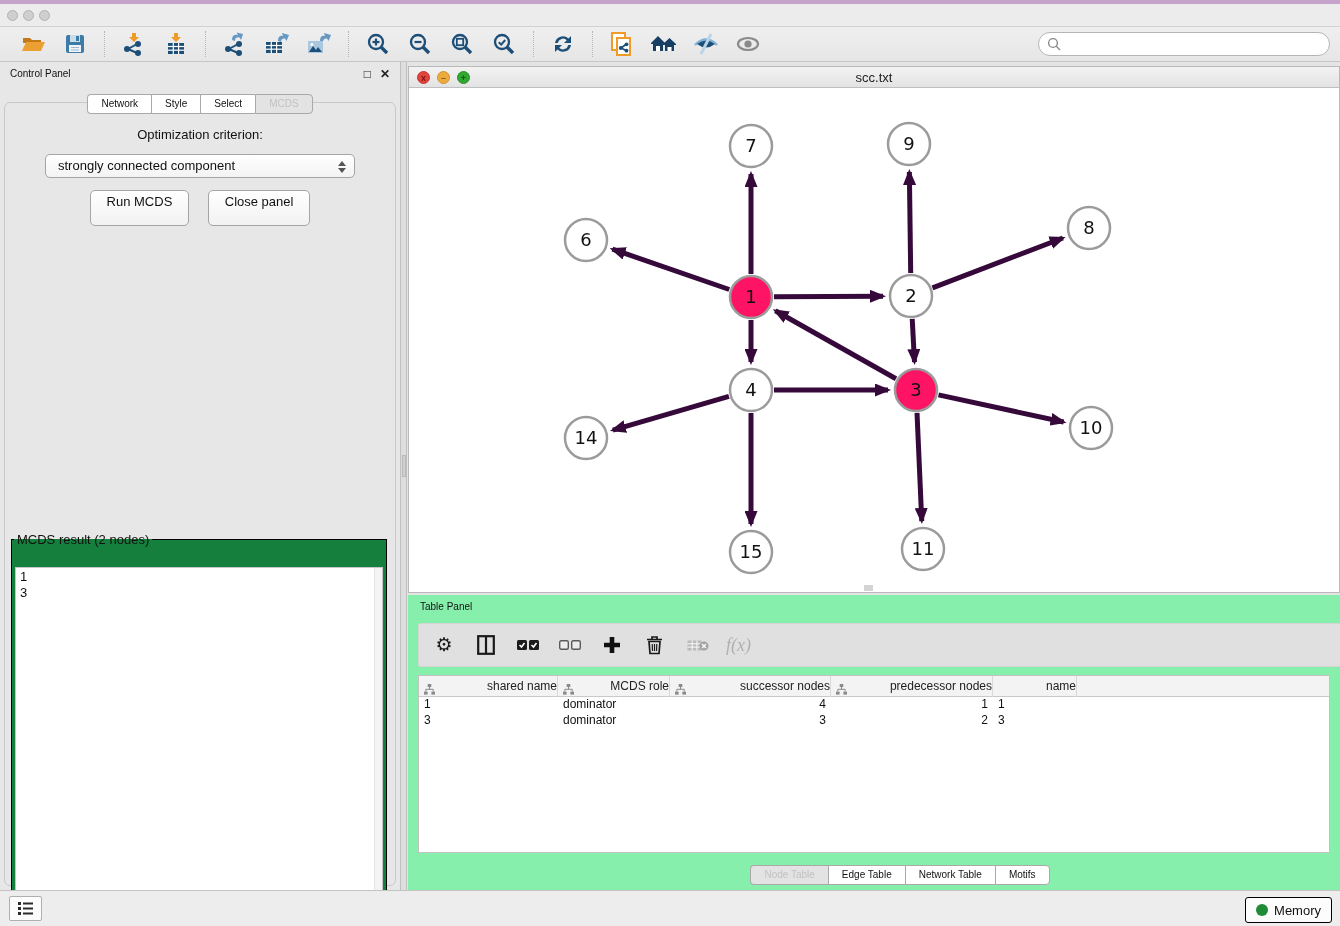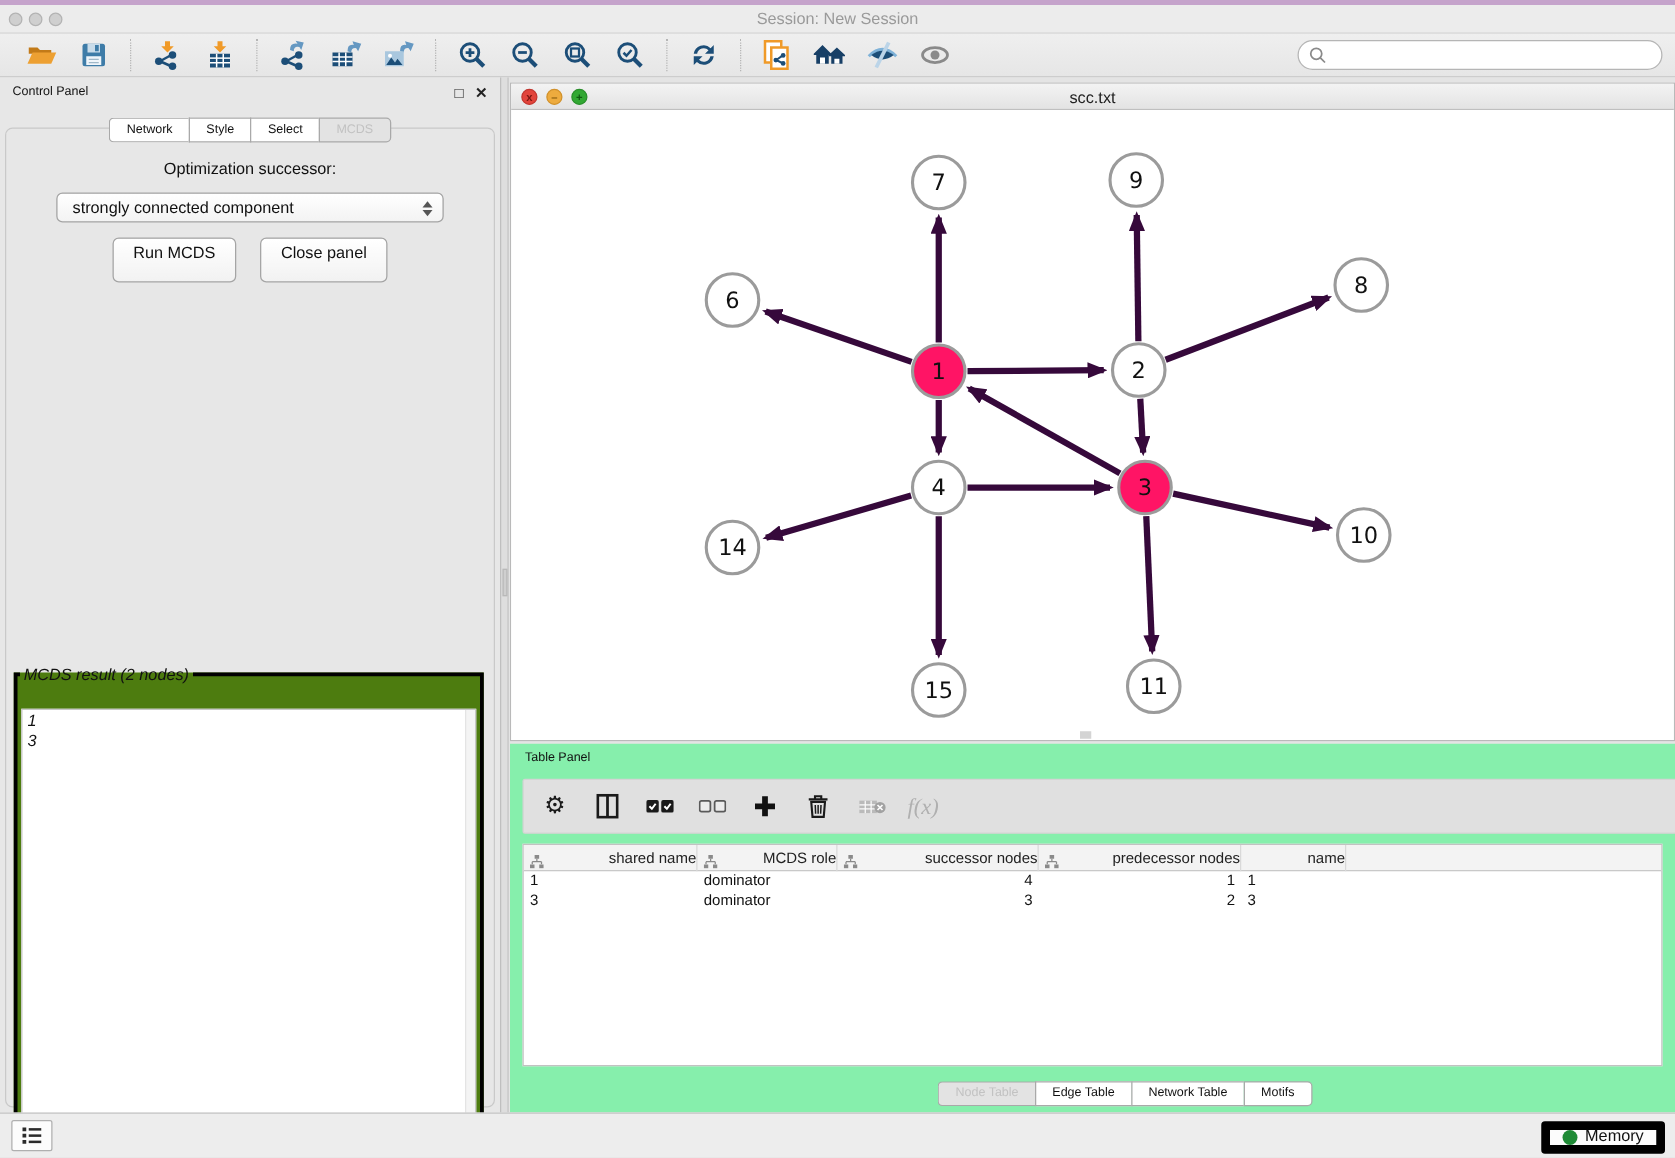--- a/index.html
+++ b/index.html
@@ -37,21 +37,21 @@
   .ctl-body { position:absolute; left:4px; right:4px; top:40px; bottom:4px; border:1px solid #C9C9C9; border-radius:6px; background:#E7E7E7; }
   .opt-label { text-align:center; margin-top:24px; font-size:13px; color:#111; }
   .dropdown { position:relative; width:310px; height:24px; margin:12px auto 0; background:linear-gradient(#FFFFFF,#F3F3F3); border:1px solid #A5A5A5; border-radius:5px; font-size:13px; color:#111; line-height:22px; padding-left:12px; }
   .dd-stepper { position:absolute; right:6px; top:3px; width:12px; height:17px; display:flex; flex-direction:column; align-items:center; justify-content:center; gap:2px; }
   .dd-stepper i { width:0; height:0; border-left:4px solid transparent; border-right:4px solid transparent; }
   .dd-stepper .up { border-bottom:5px solid #555; }
   .dd-stepper .down { border-top:5px solid #555; }
   .btn-row { text-align:center; margin-top:12px; }
   .push-btn { display:inline-block; padding:3px 16px 16px; font-size:13px; background:linear-gradient(#FFFFFF,#F2F2F2); border:1px solid #A5A5A5; border-radius:5px; margin:0 7px; color:#111; cursor:default; }
 
-  .result-box { position:absolute; left:6px; right:8px; top:429px; height:379px; border:3px solid #000000; background:#4d7c0f;font-style:italic; }
+  .result-box { position:absolute; left:6px; right:8px; top:429px; height:379px; border:1px solid #000000; background:#15803d; }
   .result-box legend { font-size:13px; color:#111; padding:0 3px; margin-left:2px; }
   .result-inner { position:absolute; left:3px; right:3px; top:20px; bottom:3px; background:#fff; border:1px solid #C6C6C6; font-size:13px; color:#111; padding:1px 4px; line-height:16px; }
   .result-scroll { position:absolute; right:0; top:0; bottom:0; width:8px; background:#F4F4F4; border-left:1px solid #E4E4E4; }
 
   
   .splitter { position:absolute; left:400px; top:0; width:7px; height:828px; background:#DEDEDE; border-left:1px solid #BFBFBF; border-right:1px solid #BFBFBF; }
   .splitter .grip { position:absolute; left:1px; top:393px; width:4px; height:22px; background:#CFCFCF; border:1px solid #B9B9B9; }
 
   
   .right-side { position:absolute; left:407px; top:0; width:933px; height:828px; background:#E4E4E4; }
@@ -78,34 +78,33 @@
   .tbl-head { display:flex; height:21px; background:#F3F3F3; border-bottom:1px solid #C9C9C9; }
   .th-cell { position:relative; height:21px; border-right:1px solid #D9D9D9; font-size:12px; color:#222; text-align:right; line-height:20px; }
   .th-cell .h-icon { position:absolute; left:5px; top:5px; }
   .tbl-row { display:flex; height:16px; font-size:12px; color:#111; }
   .td-cell { height:16px; line-height:15px; padding:0 5px; white-space:nowrap; }
   .bottom-tabs { position:absolute; left:0; width:100%; top:270px; text-align:center; }
 
   
   .statusbar { position:absolute; left:0; top:890px; width:1340px; height:36px; background:#EDEDED; border-top:1px solid #C3C3C3; }
   .sb-left-btn { position:absolute; left:9px; top:5px; width:33px; height:25px; background:#FCFCFC; border:1px solid #AFAFAF; border-radius:2px; display:flex; align-items:center; justify-content:center; }
-  .memory-btn { position:absolute; right:8px; top:6px; height:26px; background:#FCFCFC; border:7px solid #000000; border-radius:3px; display:flex; align-items:flex-end; padding:0 10px; gap:6px; font-size:13px; color:#111; }
+  .memory-btn { position:absolute; right:8px; top:6px; height:26px; background:#FCFCFC; border:1px solid #000000; border-radius:3px; display:flex; align-items:center; padding:0 10px; gap:6px; font-size:13px; color:#111; }
   .memory-dot { width:12px; height:12px; border-radius:50%; background:#1F8B36; }
 </style>
 </head>
 <body>
 
 <div class="titlebar">
   <div class="accent"></div>
   <div class="traffic">
     <div class="dot"></div>
     <div class="dot"></div>
     <div class="dot"></div>
   </div>
-  <div class="win-title">Session: New Session</div>
 </div>
 
 <div class="toolbar" id="main-toolbar">
   <div class="icon-btn">
       <svg width="26" height="24" viewBox="0 0 26 24">
         <path d="M3 6h7l2 2h9v3H3z" fill="#C27A18"></path>
         <path d="M6 10h19l-4 9H2z" fill="#EDA032"></path>
       </svg>
     </div>
     <div class="icon-btn">
@@ -268,21 +267,21 @@
   <div class="control-panel">
     <div class="panel-head">
       <span class="ph-title">Control Panel</span>
       <span class="ph-icons">
         <span>□</span>
         <span style="font-weight:bold">✕</span>
       </span>
     </div>
     <div class="ctl-tabs" id="ctl-tabs"><span class="tab">Network</span><span class="tab">Style</span><span class="tab">Select</span><span class="tab active-dim">MCDS</span></div>
     <div class="ctl-body">
-      <div class="opt-label">Optimization successor:</div>
+      <div class="opt-label">Optimization criterion:</div>
       <div class="dropdown">
         <span>strongly connected component</span>
         <span class="dd-stepper">
             <i class="up"></i>
             <i class="down"></i>
           </span>
       </div>
       <div class="btn-row">
         <span class="push-btn">Run MCDS</span>
         <span class="push-btn">Close panel</span>

